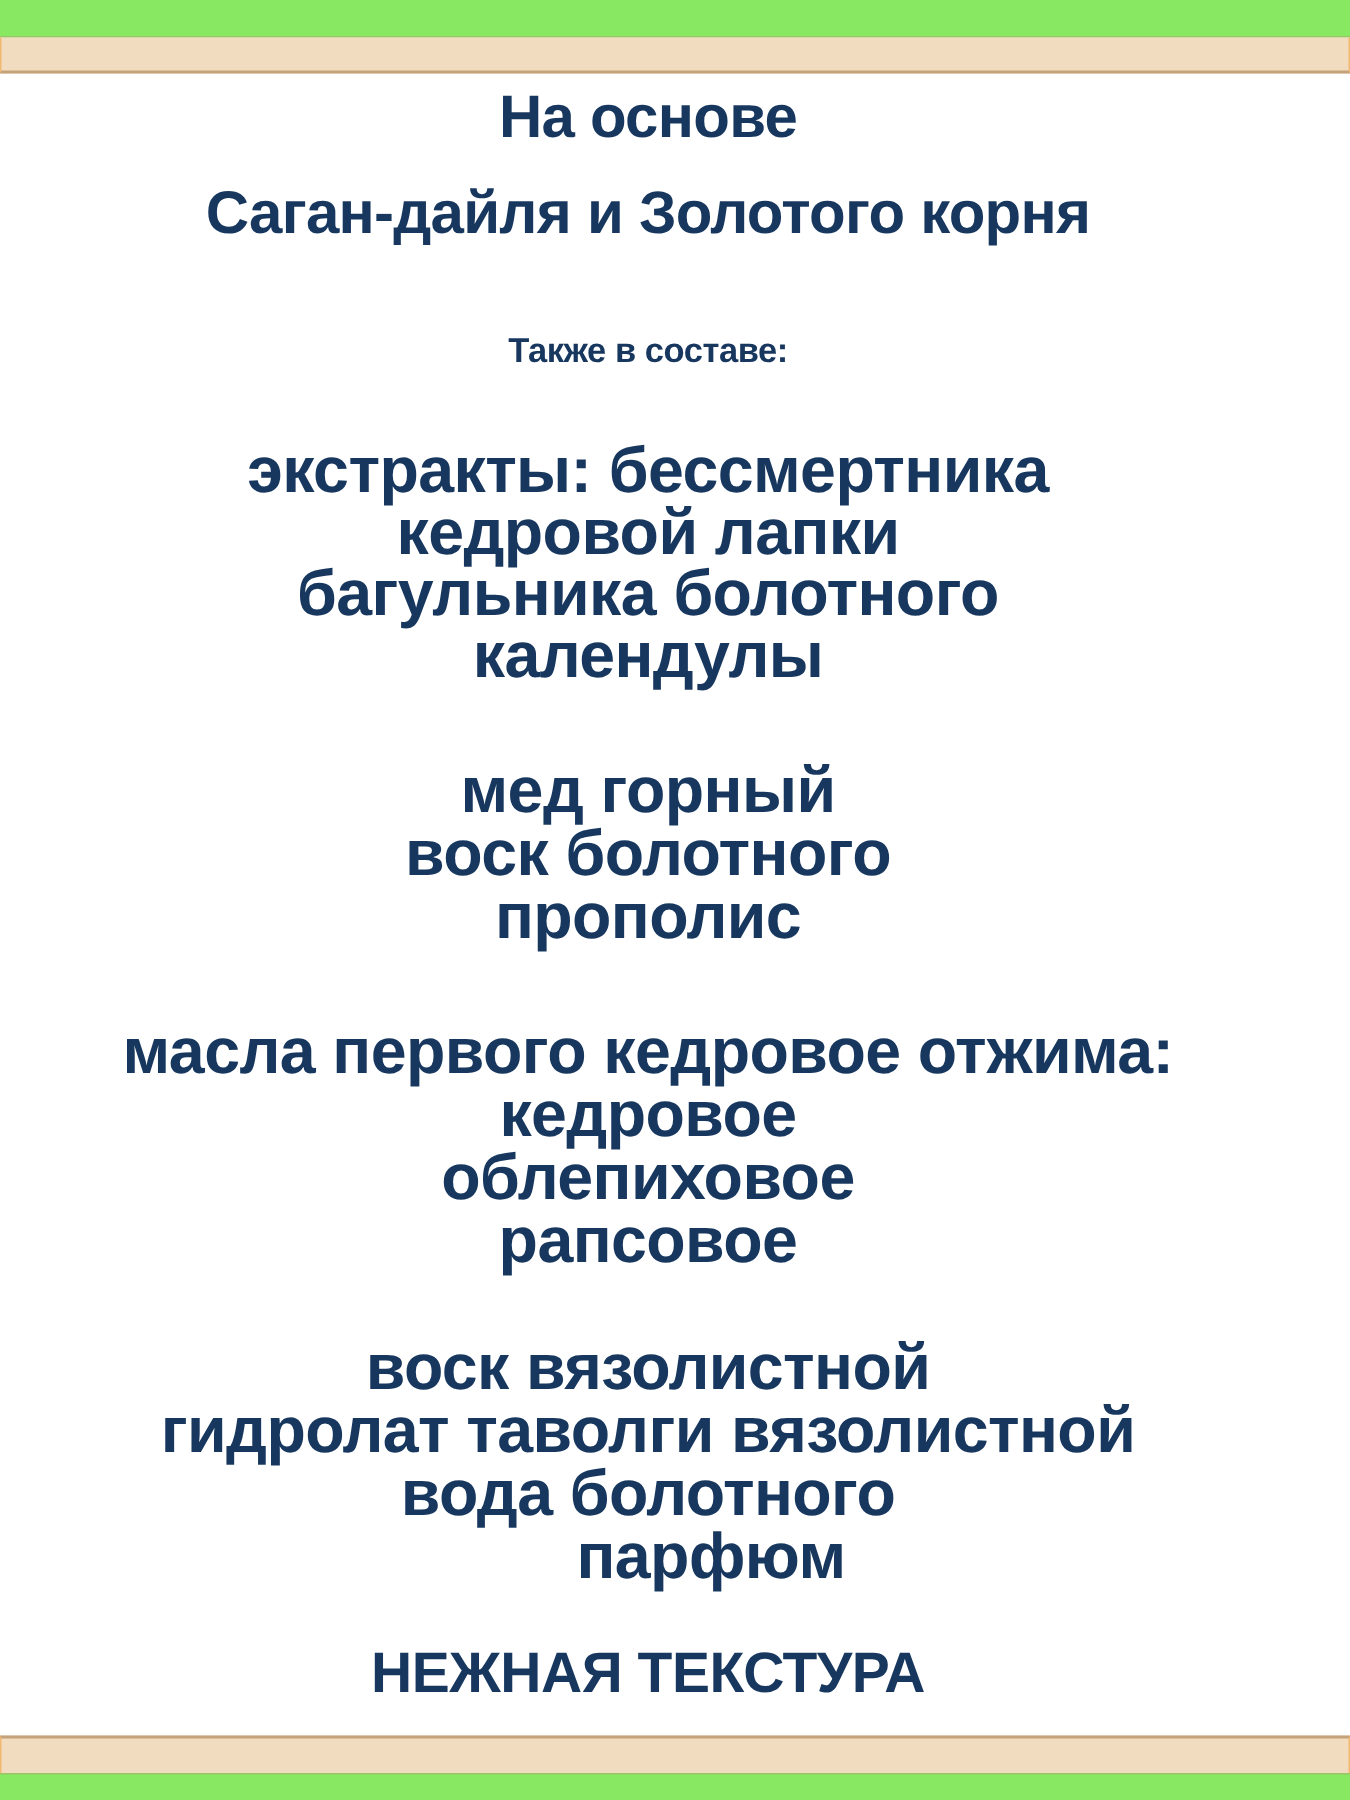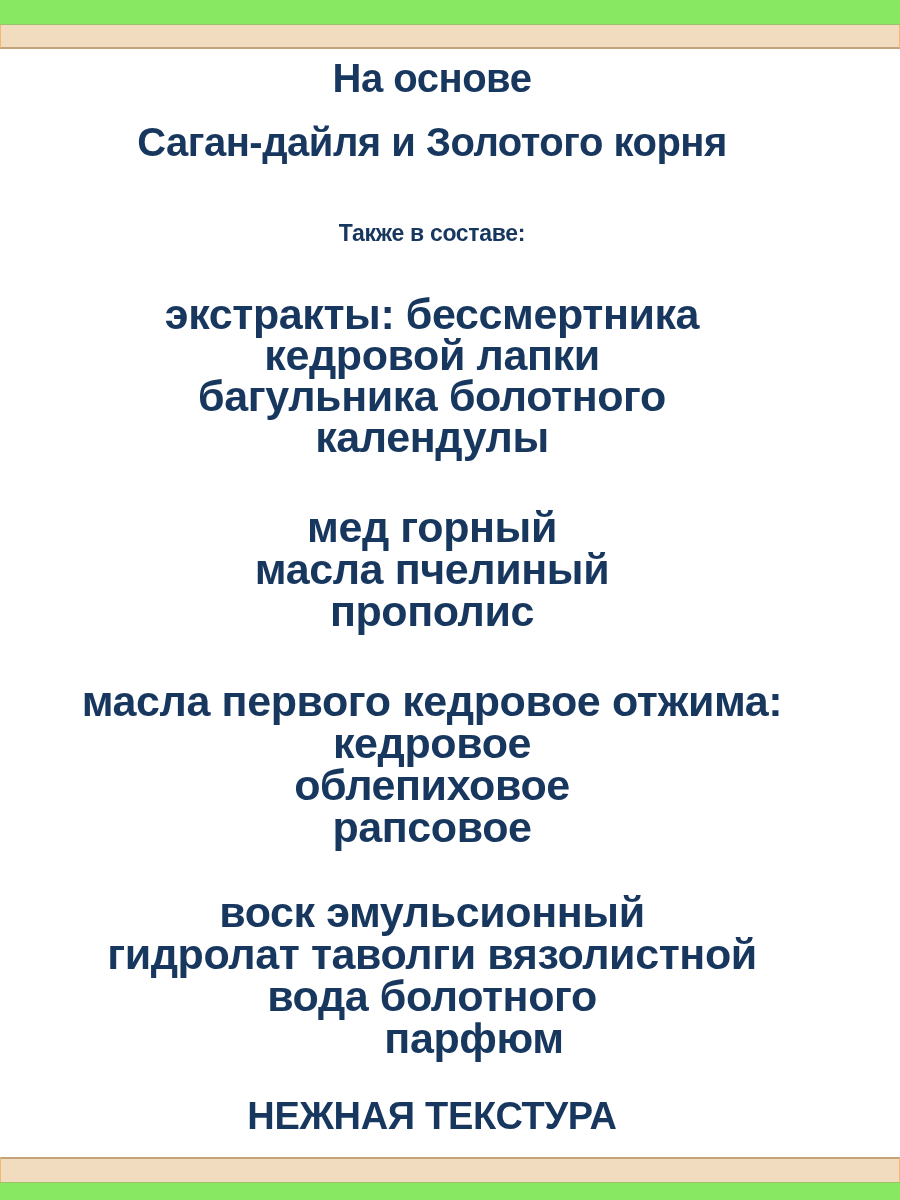--- a/index.html
+++ b/index.html
@@ -88,33 +88,33 @@
 
   <div>
     <div class="line item" style="top:290px;">экстракты: бессмертника</div>
     <div class="line item" style="top:331px;">кедровой лапки</div>
     <div class="line item" style="top:372px;">багульника болотного</div>
     <div class="line item" style="top:413px;">календулы</div>
   </div>
 
   <div>
     <div class="line item" style="top:503px;">мед горный</div>
-    <div class="line item" style="top:545px;">масла пчелиный</div>
+    <div class="line item" style="top:545px;">воск болотного</div>
     <div class="line item" style="top:587px;">прополис</div>
   </div>
 
   <div>
     <div class="line item" style="top:677px;">масла первого кедровое отжима:</div>
     <div class="line item" style="top:719px;">кедровое</div>
     <div class="line item" style="top:761px;">облепиховое</div>
     <div class="line item" style="top:803px;">рапсовое</div>
   </div>
 
   <div>
-    <div class="line item" style="top:888px;">воск эмульсионный</div>
+    <div class="line item" style="top:888px;">воск вязолистной</div>
     <div class="line item" style="top:930px;">гидролат таволги вязолистной</div>
     <div class="line item" style="top:972px;">вода болотного</div>
     <div class="line item" style="top:1014px;padding-left:42px;">парфюм</div>
   </div>
 
   <div class="line footer-note" style="top:1095px;">НЕЖНАЯ ТЕКСТУРА</div>
 </div>
 
 <div class="band-peach bottom"></div>
 <div class="band-green bottom"></div>

